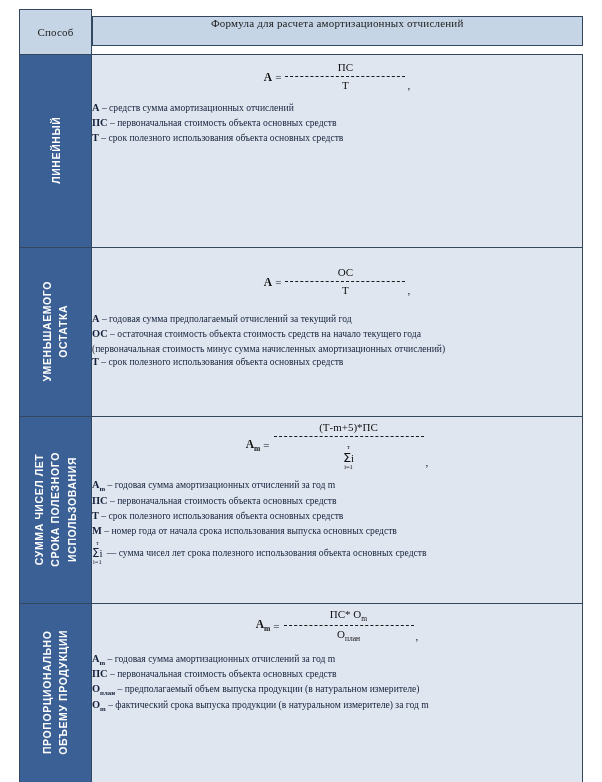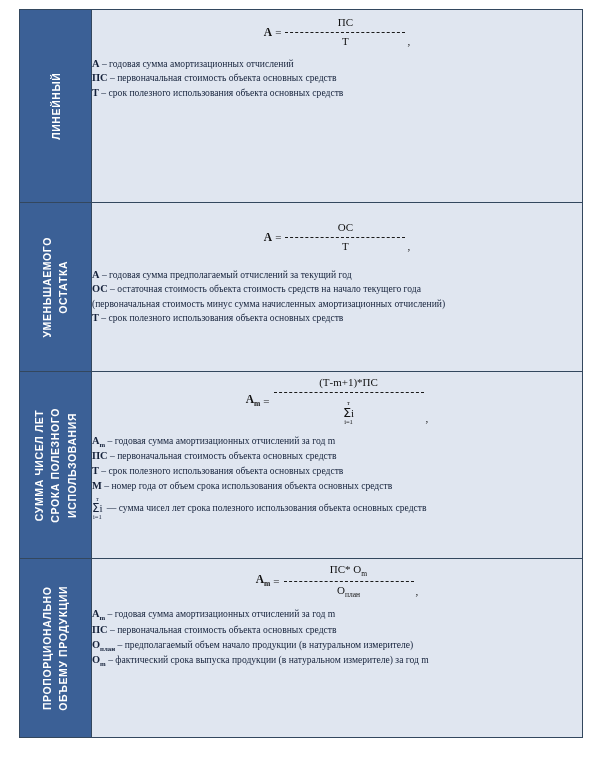--- a/index.html
+++ b/index.html
@@ -152,20 +152,24 @@
 
 <div class="page">
 
   <table class="amort">
     <colgroup>
         <col style="width:72px">
         <col>
       </colgroup>
 
     <tbody>
+        <tr>
+      <td class="hdr method">Способ</td>
+      <td class="hdr formula">Формула для расчета амортизационных отчислений</td>
+    </tr>
 
     <tr>
       <td class="method-cell" style="height:192px">
         <div class="vwrap">
           <div class="vtext">
             <span class="ln">ЛИНЕЙНЫЙ</span>
           </div>
         </div>
       </td>
       <td class="body-cell">
@@ -175,21 +179,21 @@
             <span class="eq">=</span>
             <span class="frac">
               <span class="num">ПС</span>
               <span class="bar"></span>
               <span class="den">Т</span>
             </span>
             <span class="comma">,</span>
           </div>
         </div>
         <div class="legend">
-          <div class="row"><span class="sym">А</span><span> – годовая сумма амортизационных отчислений</span></div>
+          <div class="row"><span class="sym">А</span><span> – средств сумма амортизационных отчислений</span></div>
           <div class="row"><span class="sym">ПС</span><span> – первоначальная стоимость объекта основных средств</span></div>
           <div class="row"><span class="sym">Т</span><span> – срок полезного использования объекта основных средств</span></div>
         </div>
       </td>
     </tr>
 
     <tr>
       <td class="method-cell" style="height:168px">
         <div class="vwrap">
           <div class="vtext">
@@ -229,38 +233,38 @@
             <span class="ln">ИСПОЛЬЗОВАНИЯ</span>
           </div>
         </div>
       </td>
       <td class="body-cell">
         <div class="formula" style="margin:4px 0 8px 0">
           <div class="fx">
             <span class="lhs"><span>А</span><sub>m</sub></span>
             <span class="eq">=</span>
             <span class="frac" style="min-width:150px">
-              <span class="num">(Т-m+1)*ПС</span>
+              <span class="num">(Т-m+5)*ПС</span>
               <span class="bar"></span>
               <span class="den">
                 <span class="sigma-stack">
                   <span class="sig-top">т</span>
                   <span class="sig-mid"><span>Σ</span><span class="ivar">i</span></span>
                   <span class="sig-bot">i=1</span>
                 </span>
               </span>
             </span>
             <span class="comma">,</span>
           </div>
         </div>
         <div class="legend">
           <div class="row"><span class="sym"><span>А</span><sub>m</sub></span><span> – годовая сумма амортизационных отчислений за  год m</span></div>
           <div class="row"><span class="sym">ПС</span><span> – первоначальная  стоимость объекта основных средств</span></div>
           <div class="row"><span class="sym">Т</span><span> – срок полезного использования объекта основных средств</span></div>
-          <div class="row"><span class="sym">М</span><span> – номер года от объем срока использования объекта основных средств</span></div>
+          <div class="row"><span class="sym">М</span><span> – номер года от начала срока использования выпуска основных средств</span></div>
           <div class="sigline">
             <span class="sigbox">
               <span class="sig-top">т</span>
               <span class="sig-mid"><span>Σ</span><span class="ivar">i</span></span>
               <span class="sig-bot">i=1</span>
             </span>
             <span>— сумма чисел лет срока полезного использования объекта основных средств</span>
           </div>
         </div>
       </td>
@@ -284,21 +288,21 @@
               <span class="num"><span>ПС* О</span><sub>m</sub></span>
               <span class="bar"></span>
               <span class="den"><span>О</span><sub>план</sub></span>
             </span>
             <span class="comma">,</span>
           </div>
         </div>
         <div class="legend">
           <div class="row"><span class="sym"><span>А</span><sub>m</sub></span><span>  – годовая сумма амортизационных отчислений за  год m</span></div>
           <div class="row"><span class="sym">ПС</span><span> – первоначальная  стоимость объекта основных средств</span></div>
-          <div class="row"><span class="sym"><span>О</span><sub>план</sub></span><span> – предполагаемый объем начало продукции (в натуральном измерителе)</span></div>
+          <div class="row"><span class="sym"><span>О</span><sub>план</sub></span><span> – предполагаемый объем выпуска продукции (в натуральном измерителе)</span></div>
           <div class="row"><span class="sym"><span>О</span><sub>m</sub></span><span> – фактический срока выпуска продукции (в натуральном измерителе) за год m</span></div>
         </div>
       </td>
     </tr>
 
   </tbody>
     </table>
 </div>
 
 </body></html>

